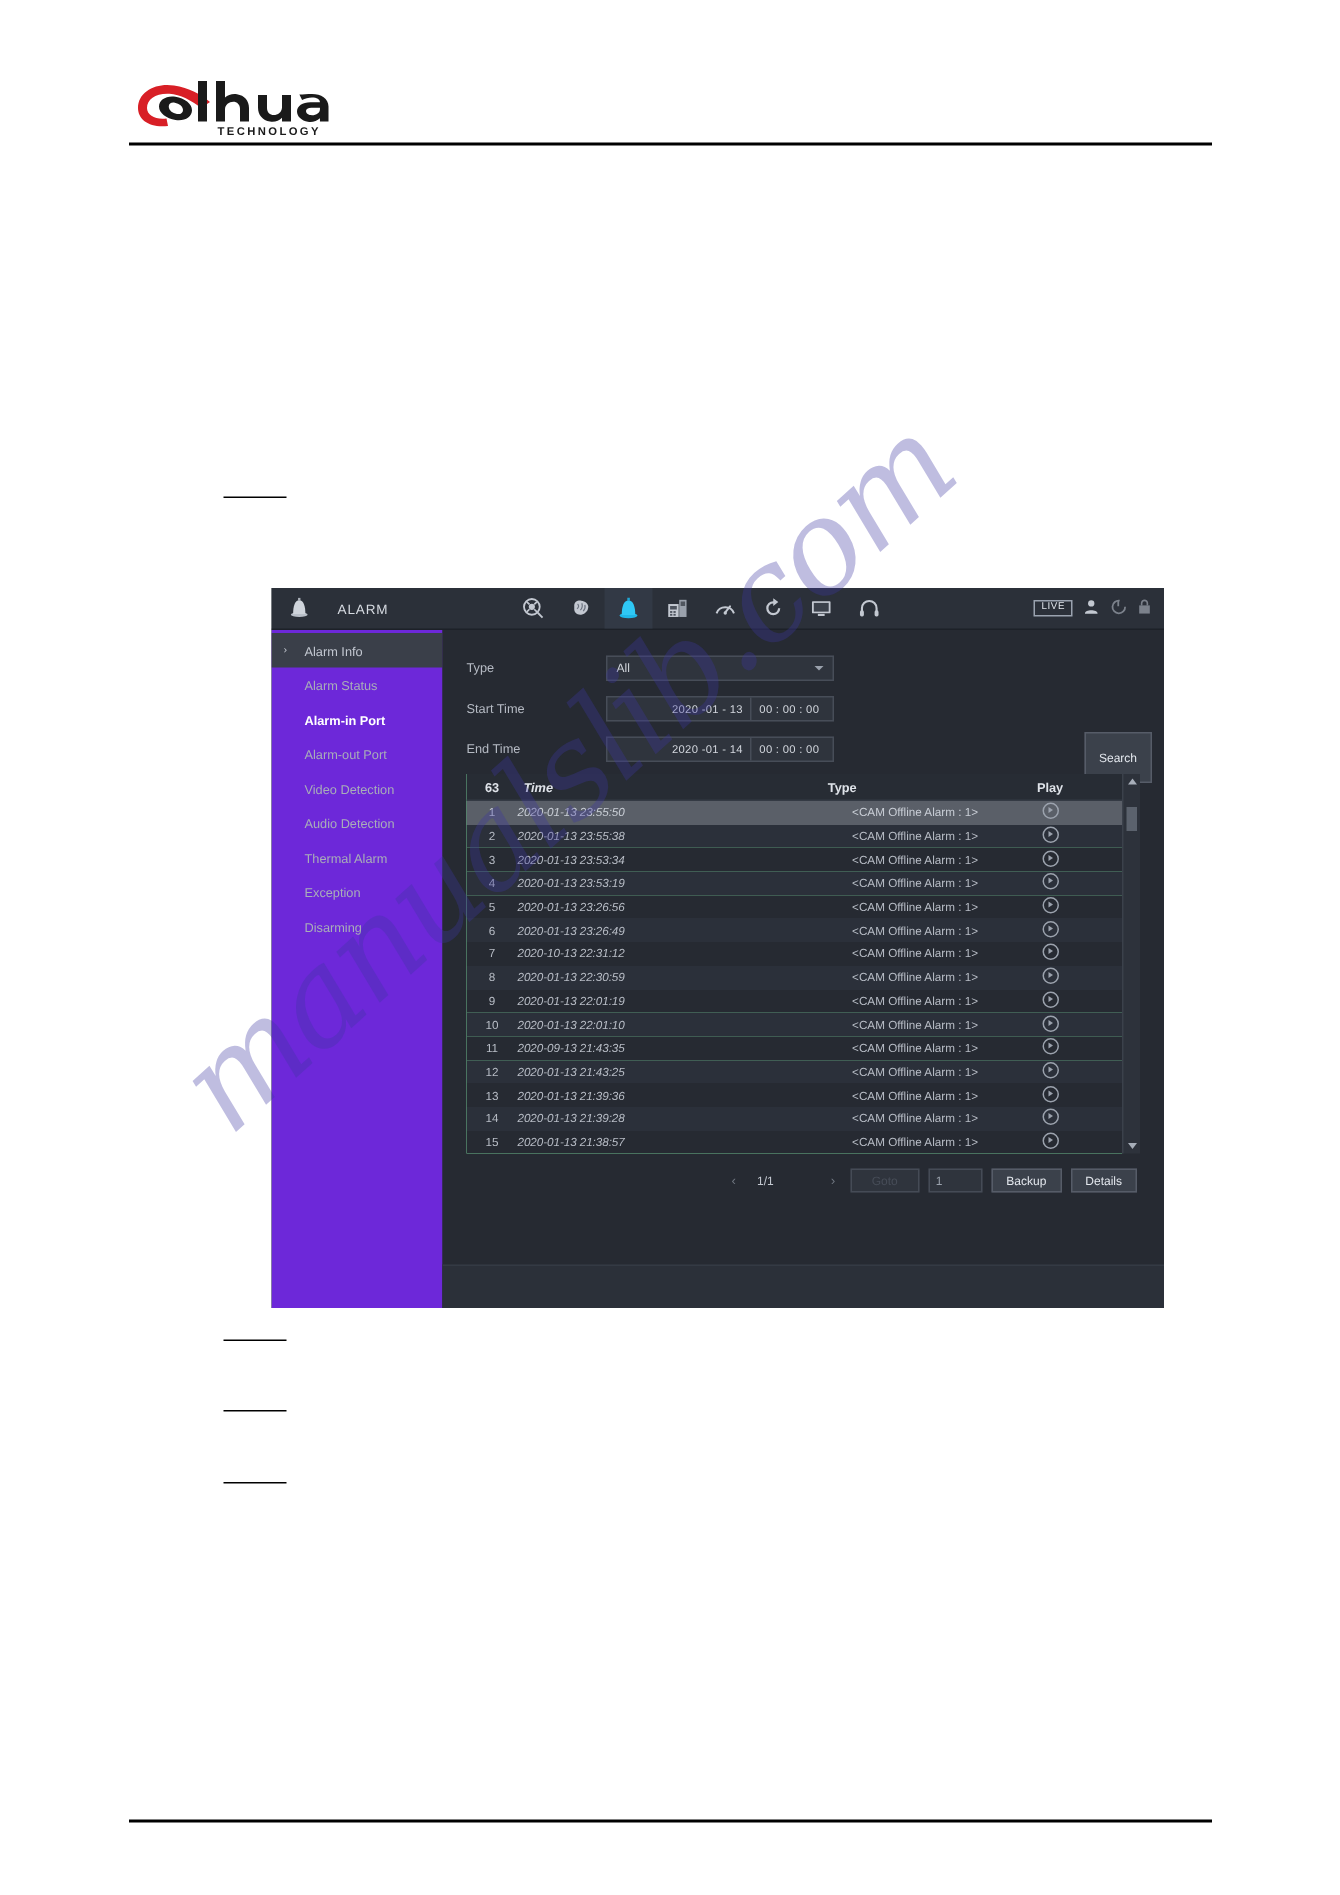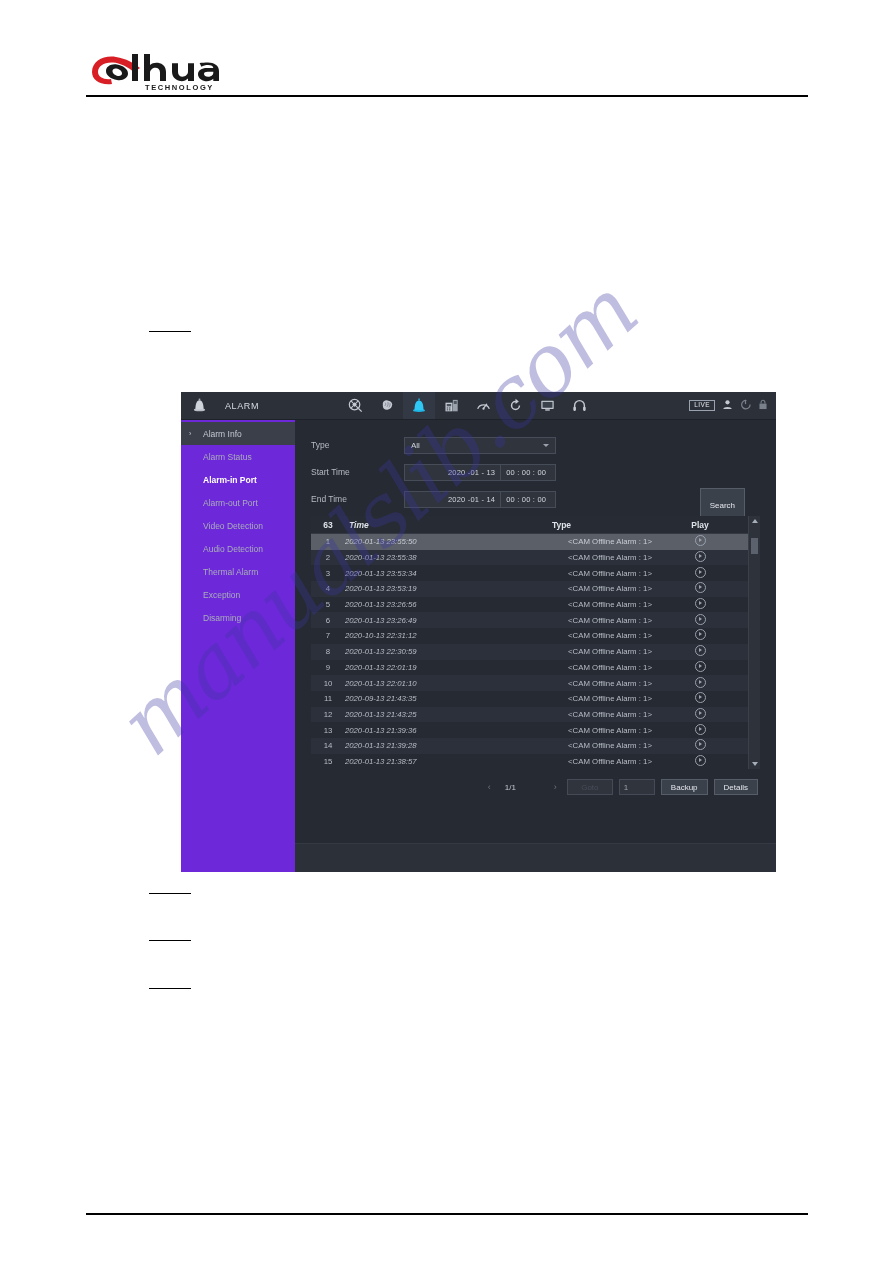--- a/index.html
+++ b/index.html
@@ -233,21 +233,21 @@
     font-size: 8px;
     height: 16px;
     padding: 0 9px;
     display: inline-flex;
     align-items: center;
     justify-content: center;
     box-sizing: border-box;
   }
   .search-btn {
     position: absolute;
-    right: 31px;
+    right: 8px;
     top: 68px;
     height: 34px;
     margin-left: 20px;
   }
 
   
   .table-wrap {
     margin-top: 6px;
     border: 1px solid #3d4插;
     position: relative;

